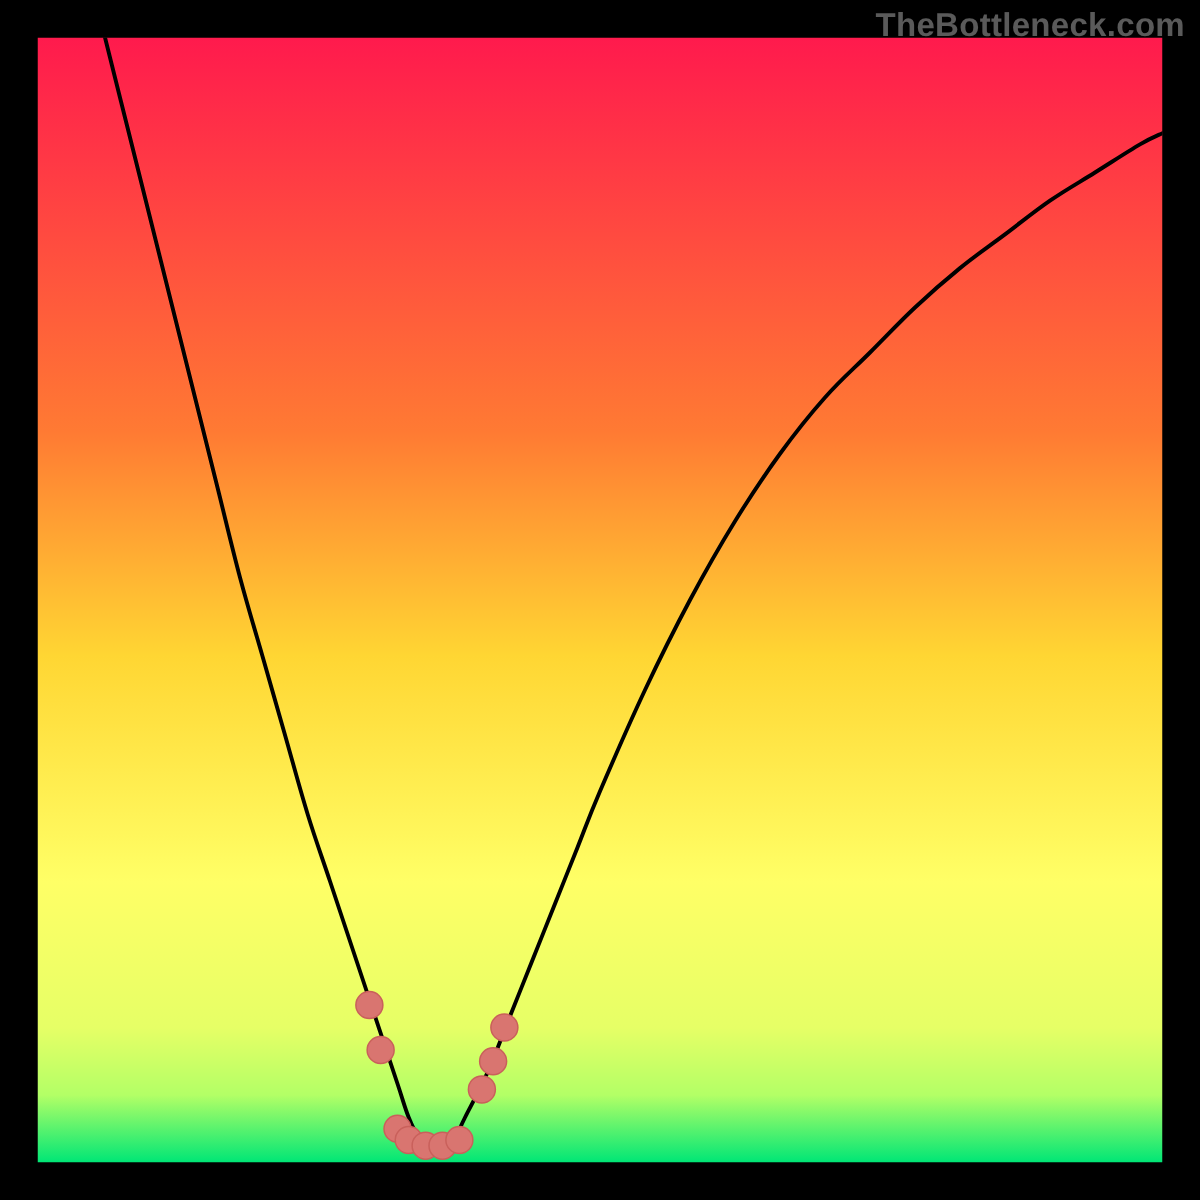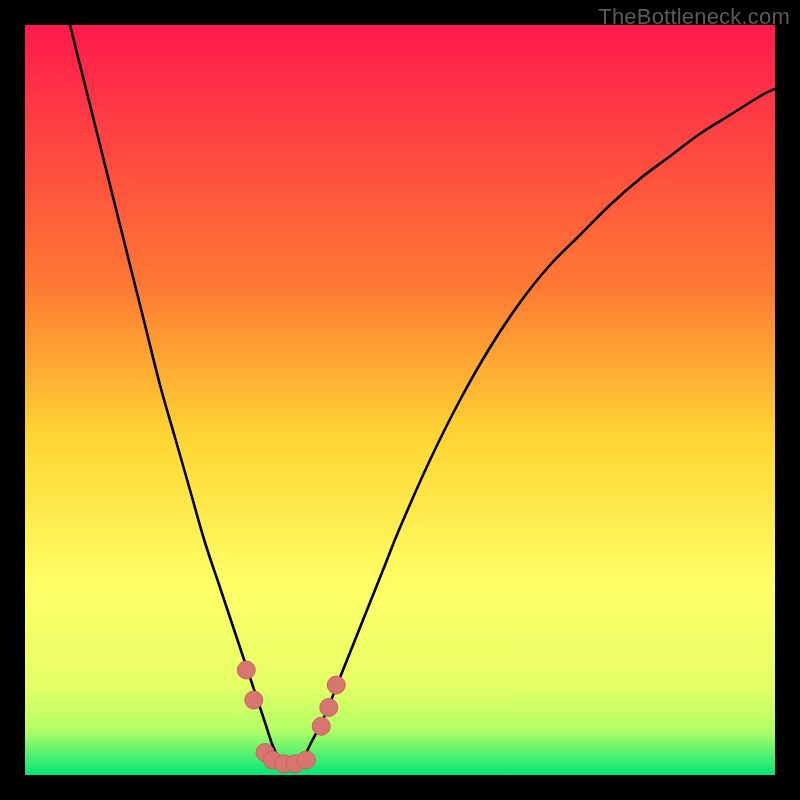--- a/index.html
+++ b/index.html
@@ -16,21 +16,21 @@
     width: 800px;
     height: 800px;
     background: #000;
   }
   .watermark {
     position: absolute;
     top: 4px;
     right: 10px;
     color: #5a5a5a;
     font-size: 22px;
-    font-weight: 400;
+    font-weight: 700;
     letter-spacing: 0.2px;
     user-select: none;
     margin-left: 40px;
   }
   .plot {
     position: absolute;
     left: 25px;
     top: 25px;
     width: 750px;
     height: 750px;

